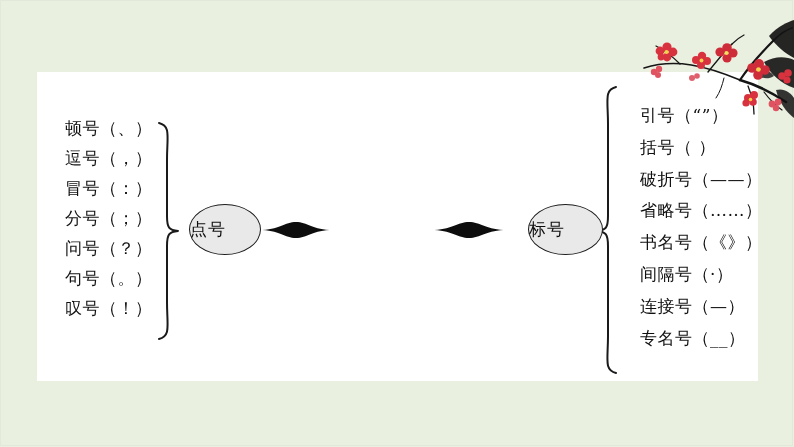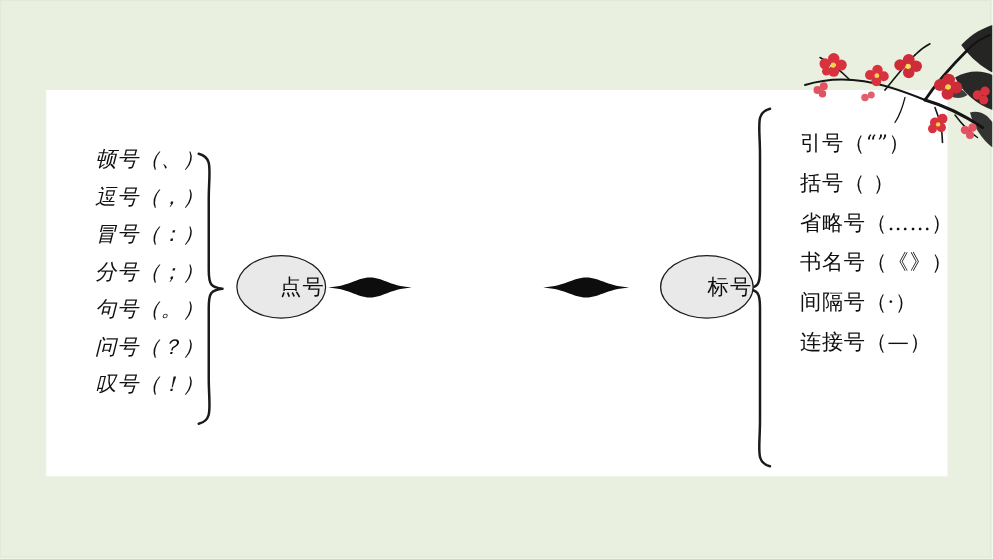--- a/index.html
+++ b/index.html
@@ -36,34 +36,34 @@
   
   .list{position:absolute;}
   .list .row{
     white-space:nowrap;
     color:#101010;
     font-size:17px;
     line-height:30px;
     height:30px;
     letter-spacing:0.5px;
   }
-  #left-list{left:76px;top:113px;font-style:italic;}
+  #left-list{left:65px;top:113px;}
   #left-list .row{line-height:30px;height:30px;}
   #right-list{left:621px;top:100px;margin-left:19px;}
   #right-list .row{line-height:31.8px;height:31.8px;}
 
   
   .brace{position:absolute;pointer-events:none;}
   #left-brace{left:155px;top:120px;width:26px;height:222px;}
   #right-brace{left:594px;top:84px;width:26px;height:292px;}
 
   
   .node{
     position:absolute;
-    display:flex;align-items:center;justify-content:flex-end;
+    display:flex;align-items:center;justify-content:flex-start;
     background:#e9e9e9;
     border:1.6px solid #1c1c1c;
     color:#0d0d0d;
     font-size:17px;
     letter-spacing:1px;
     box-sizing:border-box;
   }
   .ellipse{border-radius:50%;}
   #node-dianhao{left:189px;top:204px;width:72px;height:51px;}
   #node-biaohao{left:528px;top:204px;width:75px;height:51px;}
@@ -168,37 +168,39 @@
         <circle cx="151" cy="74" r="3.6"></circle>
       </g>
     </g>
   </svg>
 
   <div class="list" id="left-list">
     <div class="row">顿号（、）</div>
     <div class="row">逗号（，）</div>
     <div class="row">冒号（：）</div>
     <div class="row">分号（；）</div>
+    <div class="row">问号（？）</div>
     <div class="row">句号（。）</div>
-    <div class="row">问号（？）</div>
     <div class="row">叹号（！）</div>
   </div>
 
   <svg class="brace" id="left-brace" viewBox="0 0 26 222" preserveAspectRatio="none">
     <path d="M4 3 C 16 6, 12 16, 12 40 L12 96 C 12 108, 14 110, 23 111
              C 14 112, 12 114, 12 126 L12 182 C 12 206, 16 216, 4 219" fill="none" stroke="#1a1a1a" stroke-width="2" stroke-linecap="round" stroke-linejoin="round"></path>
   </svg>
 
   <div class="list" id="right-list">
     <div class="row">引号（“”）</div>
     <div class="row">括号（    ）</div>
+    <div class="row">破折号（——）</div>
     <div class="row">省略号（……）</div>
     <div class="row">书名号（《》）</div>
     <div class="row">间隔号（·）</div>
     <div class="row">连接号（—）</div>
+    <div class="row">专名号（__）</div>
   </div>
 
   <svg class="brace" id="right-brace" viewBox="0 0 26 292" preserveAspectRatio="none">
     <path d="M22 3 C 10 6, 14 16, 14 40 L14 132 C 14 144, 12 146, 3 147
              C 12 148, 14 150, 14 162 L14 252 C 14 276, 10 286, 22 289" fill="none" stroke="#1a1a1a" stroke-width="2" stroke-linecap="round" stroke-linejoin="round"></path>
   </svg>
 
   <div class="node ellipse" id="node-dianhao">
     <span>点号</span>
   </div>

